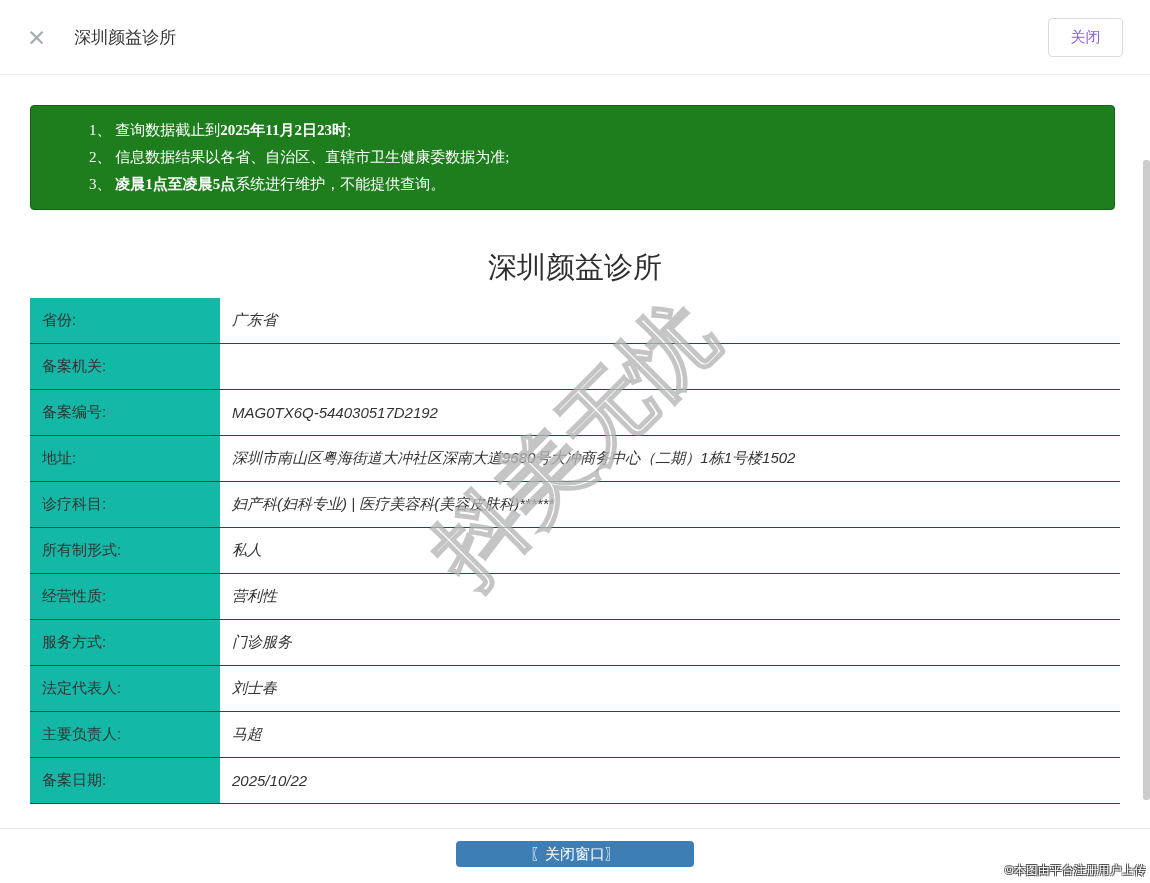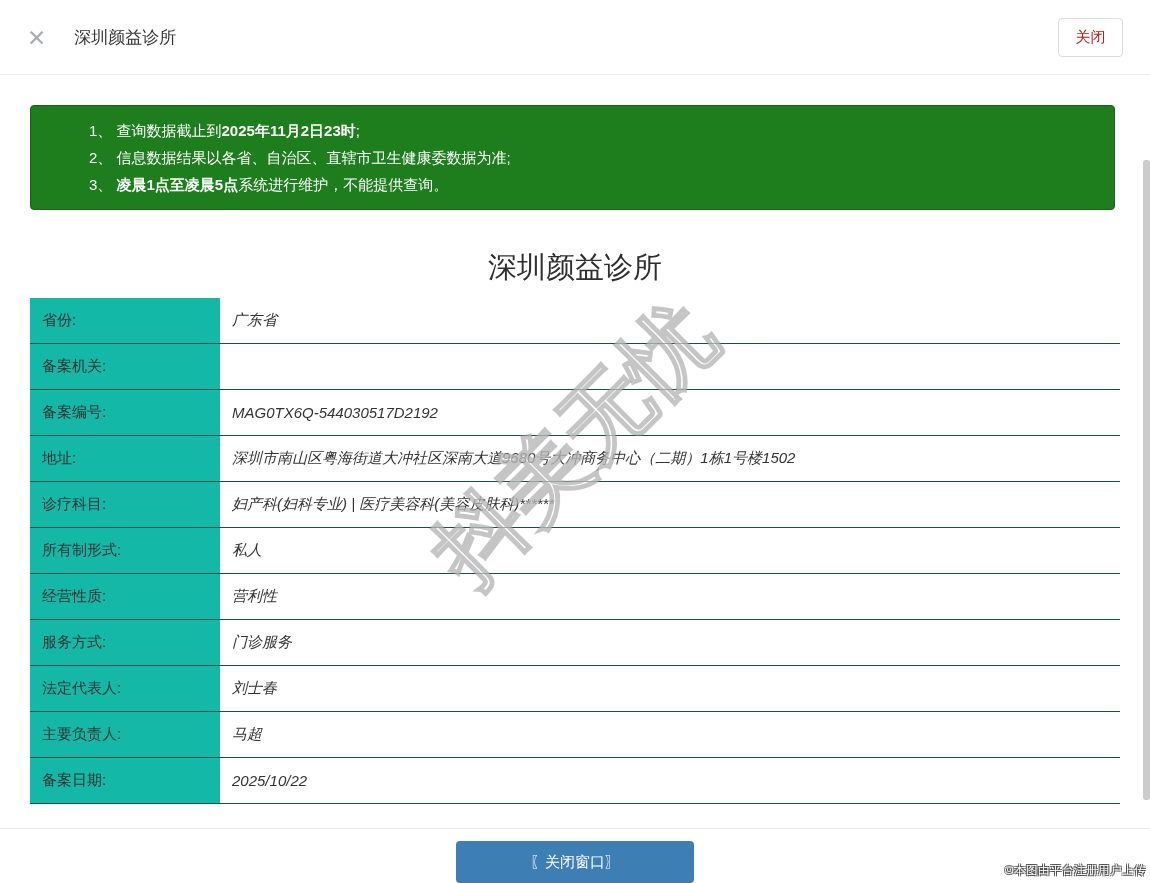--- a/index.html
+++ b/index.html
@@ -5,47 +5,47 @@
   * { margin:0; padding:0; box-sizing:border-box; }
   html,body { width:1150px; height:883px; background:#fff; overflow:hidden;
     font-family:"Liberation Sans","DejaVu Sans",sans-serif; position:relative; }
 
   
   .topbar { height:75px; display:flex; align-items:center; padding:0 27px;
     border-bottom:1px solid #ececec; background:#fff; }
   .x-icon { color:#a8adb3; font-size:23px; line-height:1; cursor:pointer; margin-top:2px; }
   .win-title { margin-left:28px; font-size:17px; color:#333; }
   .topbar .spacer { flex:1; }
-  .close-btn { width:65px; height:39px; background:#fff; border:1px solid #dcdcdc;
-    border-radius:4px; font-size:15px; color:#b91c1c; cursor:pointer;
+  .close-btn { width:75px; height:39px; background:#fff; border:1px solid #dcdcdc;
+    border-radius:4px; font-size:15px; color:#8b5cf6; cursor:pointer;
     font-family:inherit; }
 
   
   .notice { margin:30px 35px 0 30px; background:#1e7e1e; border:1px solid #176117;
     border-radius:4px; color:#fff; padding:11px 20px 11px 58px;
-    font-size:15px; line-height:27px; }
+    font-size:15px; line-height:27px;font-family:Liberation Serif, serif; }
   .notice-line b { font-weight:bold; }
 
   
   .page-title { margin-top:37px; text-align:center; font-size:29px;
     font-weight:400; color:#2f2f2f; line-height:41px; }
 
   
   .info-table { margin:10px 30px 0 30px; }
   .trow { display:flex; align-items:stretch; height:46px;
     border-bottom:1px solid #1e4d46; }
   .tlabel { width:190px; background:#14b8a6; display:flex; align-items:center;
     padding-left:12px; font-size:15px; color:#333; flex:none; }
   .tvalue { display:flex; align-items:center; padding-left:12px;
     font-size:15px; color:#333; flex:1;font-style:italic; }
 
   
   .footer-sep { margin-top:24px; border-top:1px solid #e8e8e8; }
   .footer { padding-top:12px; display:flex; justify-content:center; }
-  .close-window-btn { width:238px; height:42px; background:#3d7eb5; border:none;
+  .close-window-btn { width:238px; height:26px; background:#3d7eb5; border:none;
     border-radius:4px; color:#fff; font-size:15px; cursor:pointer;
     font-family:inherit; }
   .credit { position:absolute; right:4px; bottom:5px; font-size:11.5px;
     color:#fff; letter-spacing:0.5px;
     text-shadow:-1px -1px 0 #4a4a4a,1px -1px 0 #4a4a4a,-1px 1px 0 #4a4a4a,1px 1px 0 #4a4a4a;padding-left:40px; }
 
   
   .watermark { position:absolute; left:575px; top:445px;
     transform:translate(-50%,-50%) rotate(-45deg);
     font-size:88px; font-weight:700; white-space:nowrap;

